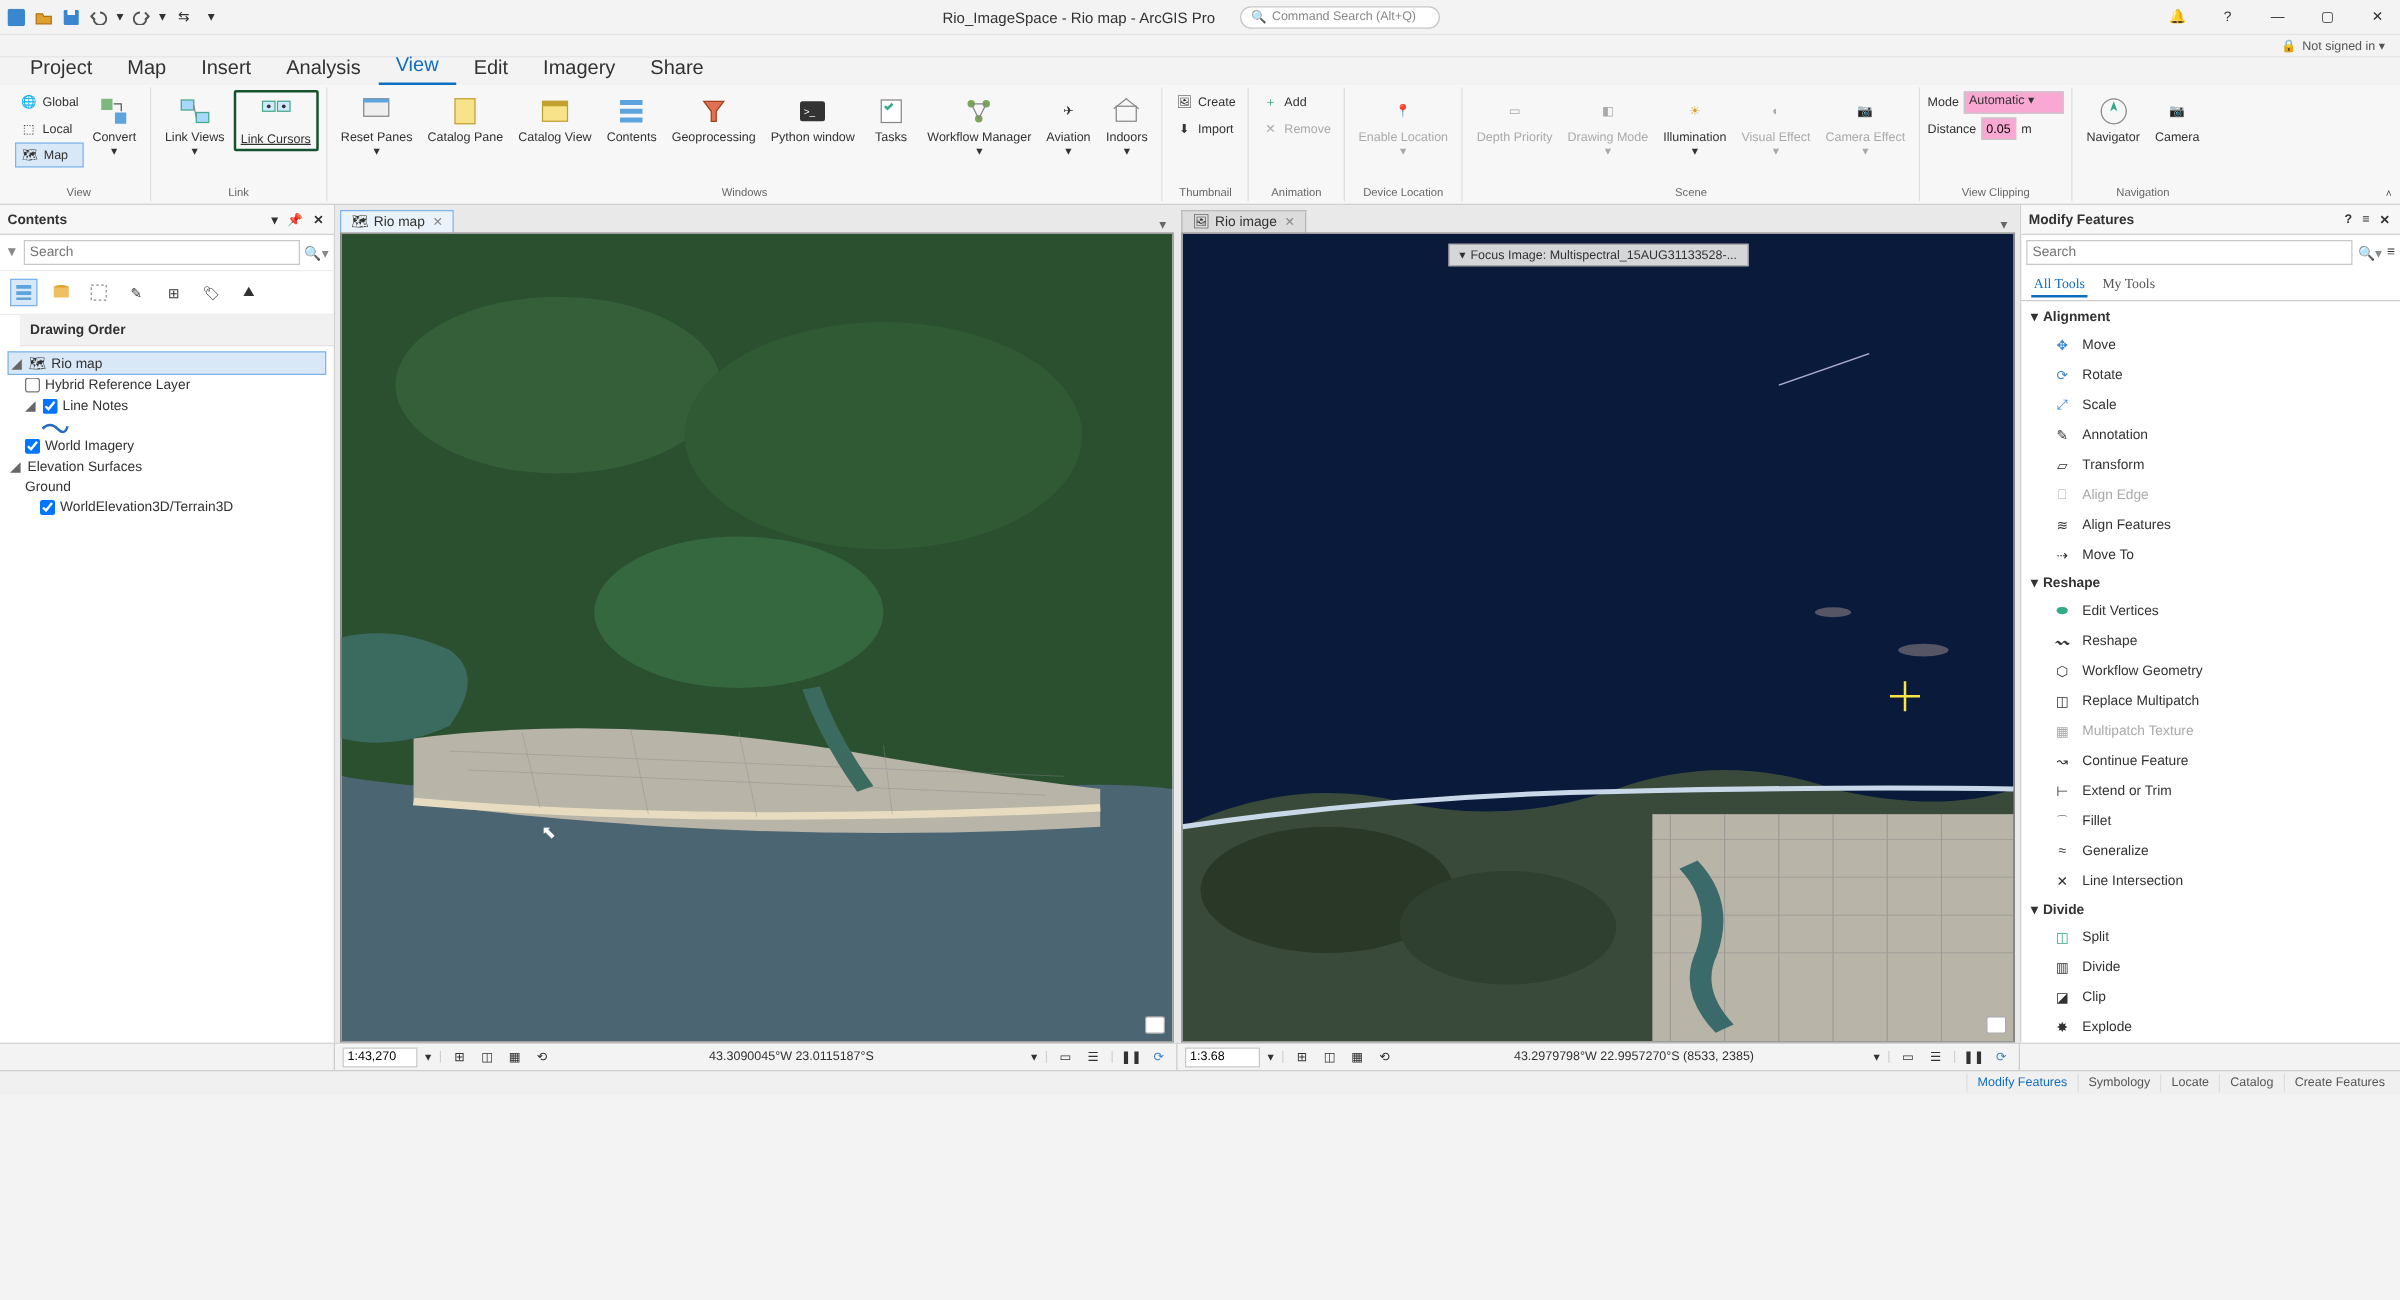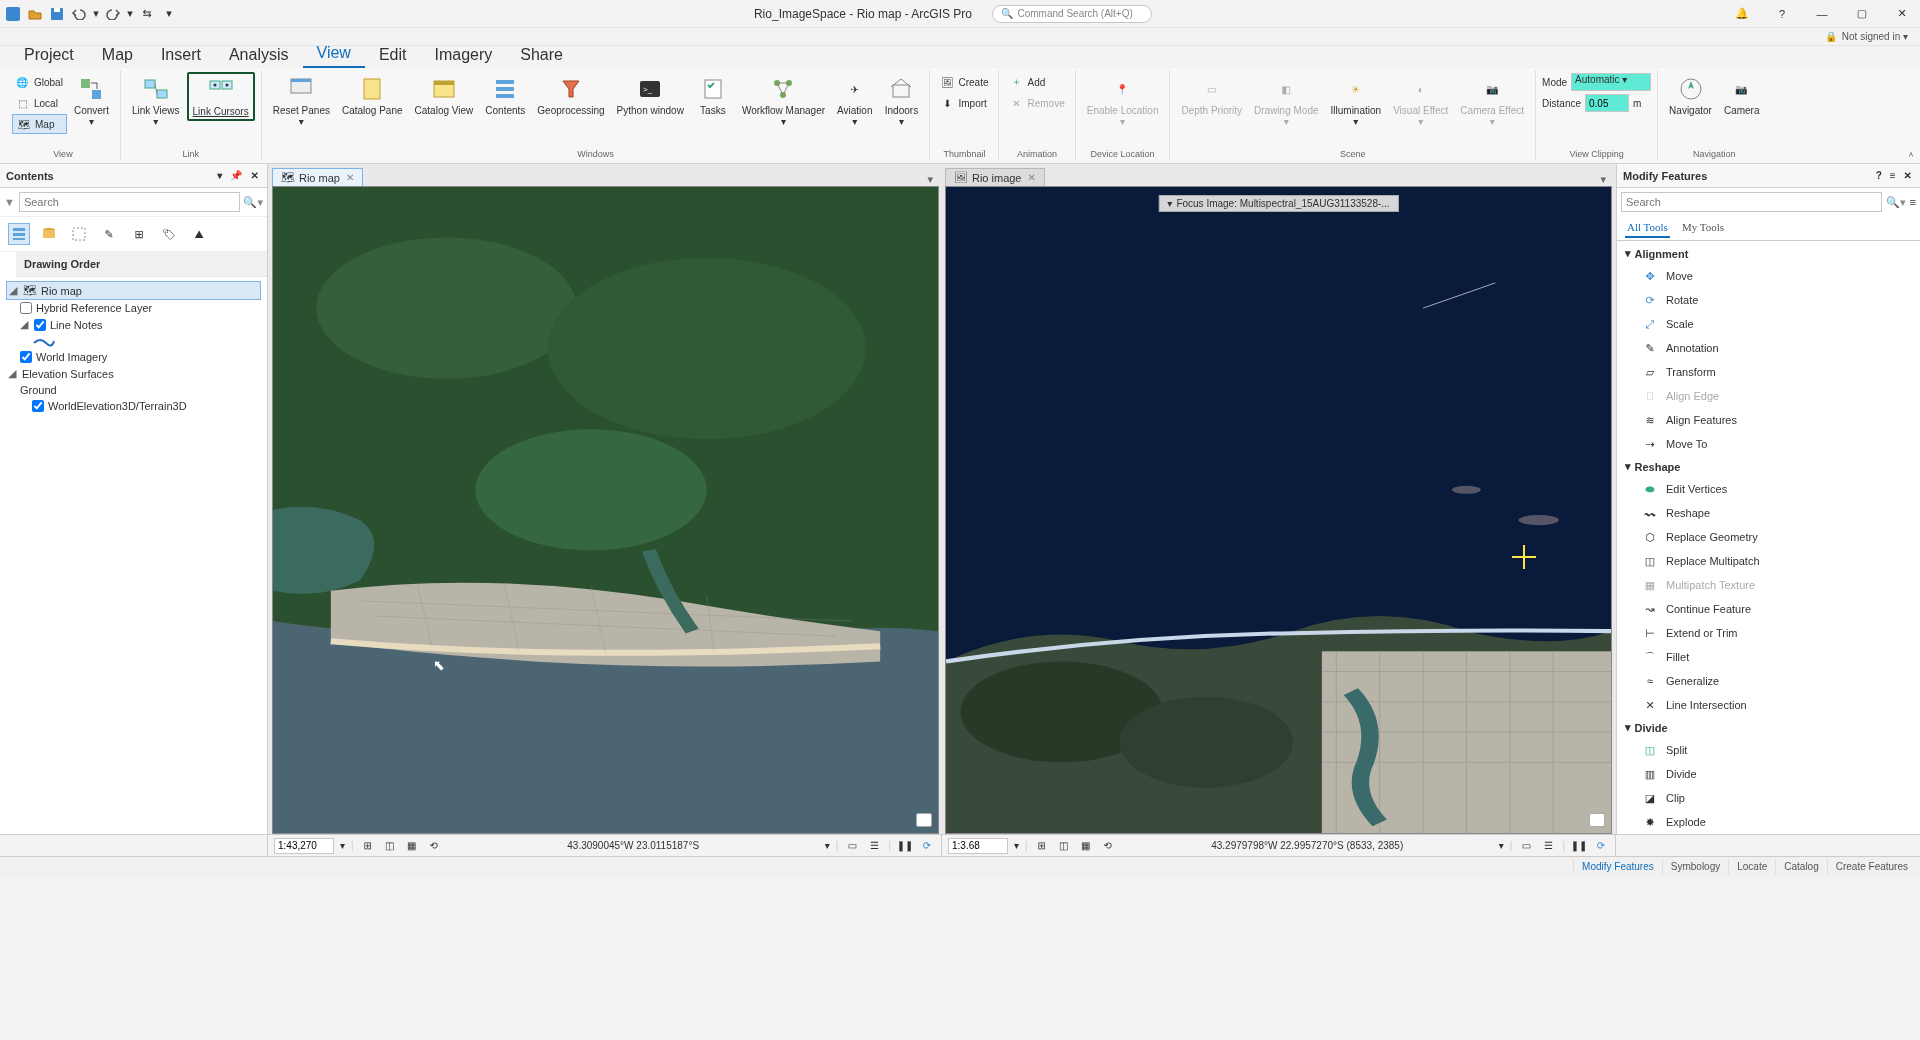--- a/index.html
+++ b/index.html
@@ -27,21 +27,21 @@
 .rgroup { display: flex; flex-direction: column; justify-content: space-between; border-right: 1px solid #e0e0e0; padding: 2px 6px; }
 .rgroup .items { display: flex; gap: 2px; flex: 1; align-items: flex-start; }
 .rgroup .gname { font-size: 9px; text-align: center; color: #666; padding-top: 2px; }
 .rbtn { display: flex; flex-direction: column; align-items: center; justify-content: flex-start; min-width: 44px; padding: 2px 4px; cursor:pointer; text-align:center; font-size:10px; line-height:11px; border:1px solid transparent; }
 .rbtn.highlight { border:2px solid #14532d; border-radius:2px;text-decoration:underline; }
 .rbtn .ricon { width: 28px; height: 28px; margin-bottom: 2px; display:flex; align-items:center; justify-content:center; }
 .rbtn-small { display: flex; align-items: center; gap: 4px; padding: 1px 4px; cursor:pointer; font-size:10px; height:20px; }
 .rbtn-small .ricon { width:14px; height:14px; display:flex; align-items:center; justify-content:center; }
 .vstack { display:flex; flex-direction:column; gap:1px; }
 .field { display:flex; align-items:center; gap:4px; font-size:10px; height:20px; }
-.field input,.field .dd { width:80px; height:18px; border:1px solid #c7c7c7; font-size:10px; padding:0 3px; background:#5eead4; }
+.field input,.field .dd { width:80px; height:18px; border:1px solid #c7c7c7; font-size:10px; padding:0 3px; background:#f9a8d4; }
 .ribbon .collapse-btn { position:absolute; right:4px; bottom:0; font-size:10px; cursor:pointer; }
 
 
 .main { display:flex; height: 670px; }
 .pane { background:#fff; display:flex; flex-direction:column; }
 .pane-header { height:24px; border-bottom:1px solid #d0d0d0; display:flex; align-items:center; padding:0 6px; font-weight:600; justify-content:space-between; background:#f7f7f7; }
 .pane-header .pctrls { display:flex; gap:4px; font-size:10px; }
 .pane-header .pctrls span { cursor:pointer; padding:0 2px; }
 
 
@@ -405,21 +405,21 @@
 
   <div class="rgroup">
     <div class="items">
       <div class="vstack">
         <div class="field">
           <span>Mode</span>
           <span class="dd"><span>Automatic</span> ▾</span>
         </div>
         <div class="field">
           <span>Distance</span>
-          <input style="width: 44px;" value="0.05">
+          <input style="width: 28px;" value="0.05">
           <span>m</span>
         </div>
       </div>
     </div>
     <div class="gname">View Clipping</div>
   </div>
 
   <div class="rgroup" style="border-right:none;">
     <div class="items">
       <div class="rbtn">
@@ -680,21 +680,21 @@
       <div class="tool">
           <span class="ticon" style="color:#3a8;">⬬</span>
           <span>Edit Vertices</span>
         </div>
       <div class="tool">
           <span class="ticon">〰</span>
           <span>Reshape</span>
         </div>
       <div class="tool">
           <span class="ticon">⬡</span>
-          <span>Replace Geometry</span>
+          <span>Workflow Geometry</span>
         </div>
       <div class="tool">
           <span class="ticon">◫</span>
           <span>Replace Multipatch</span>
         </div>
       <div class="tool disabled">
           <span class="ticon">▦</span>
           <span>Multipatch Texture</span>
         </div>
       <div class="tool">

